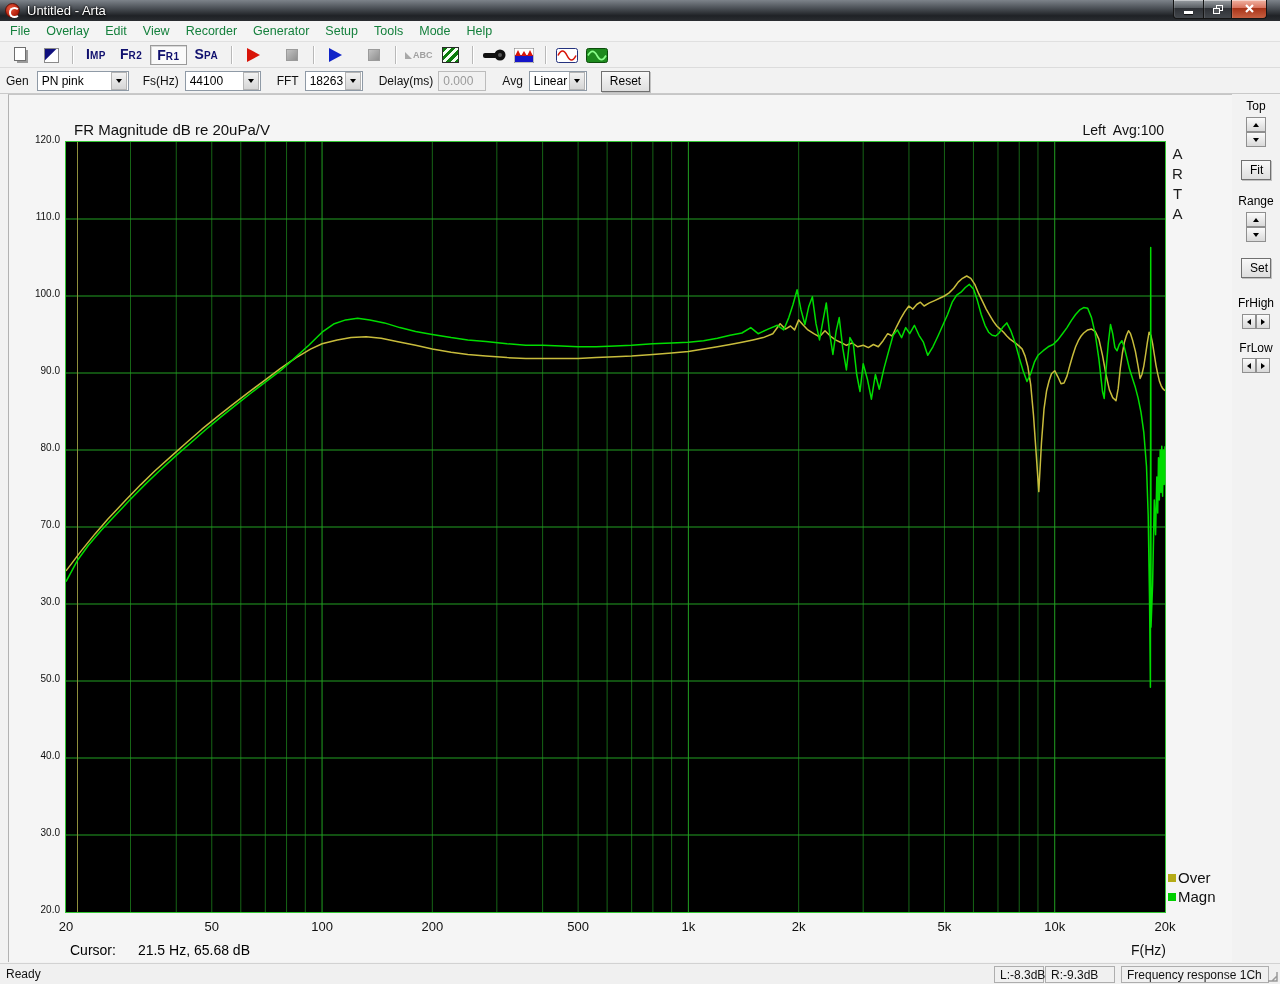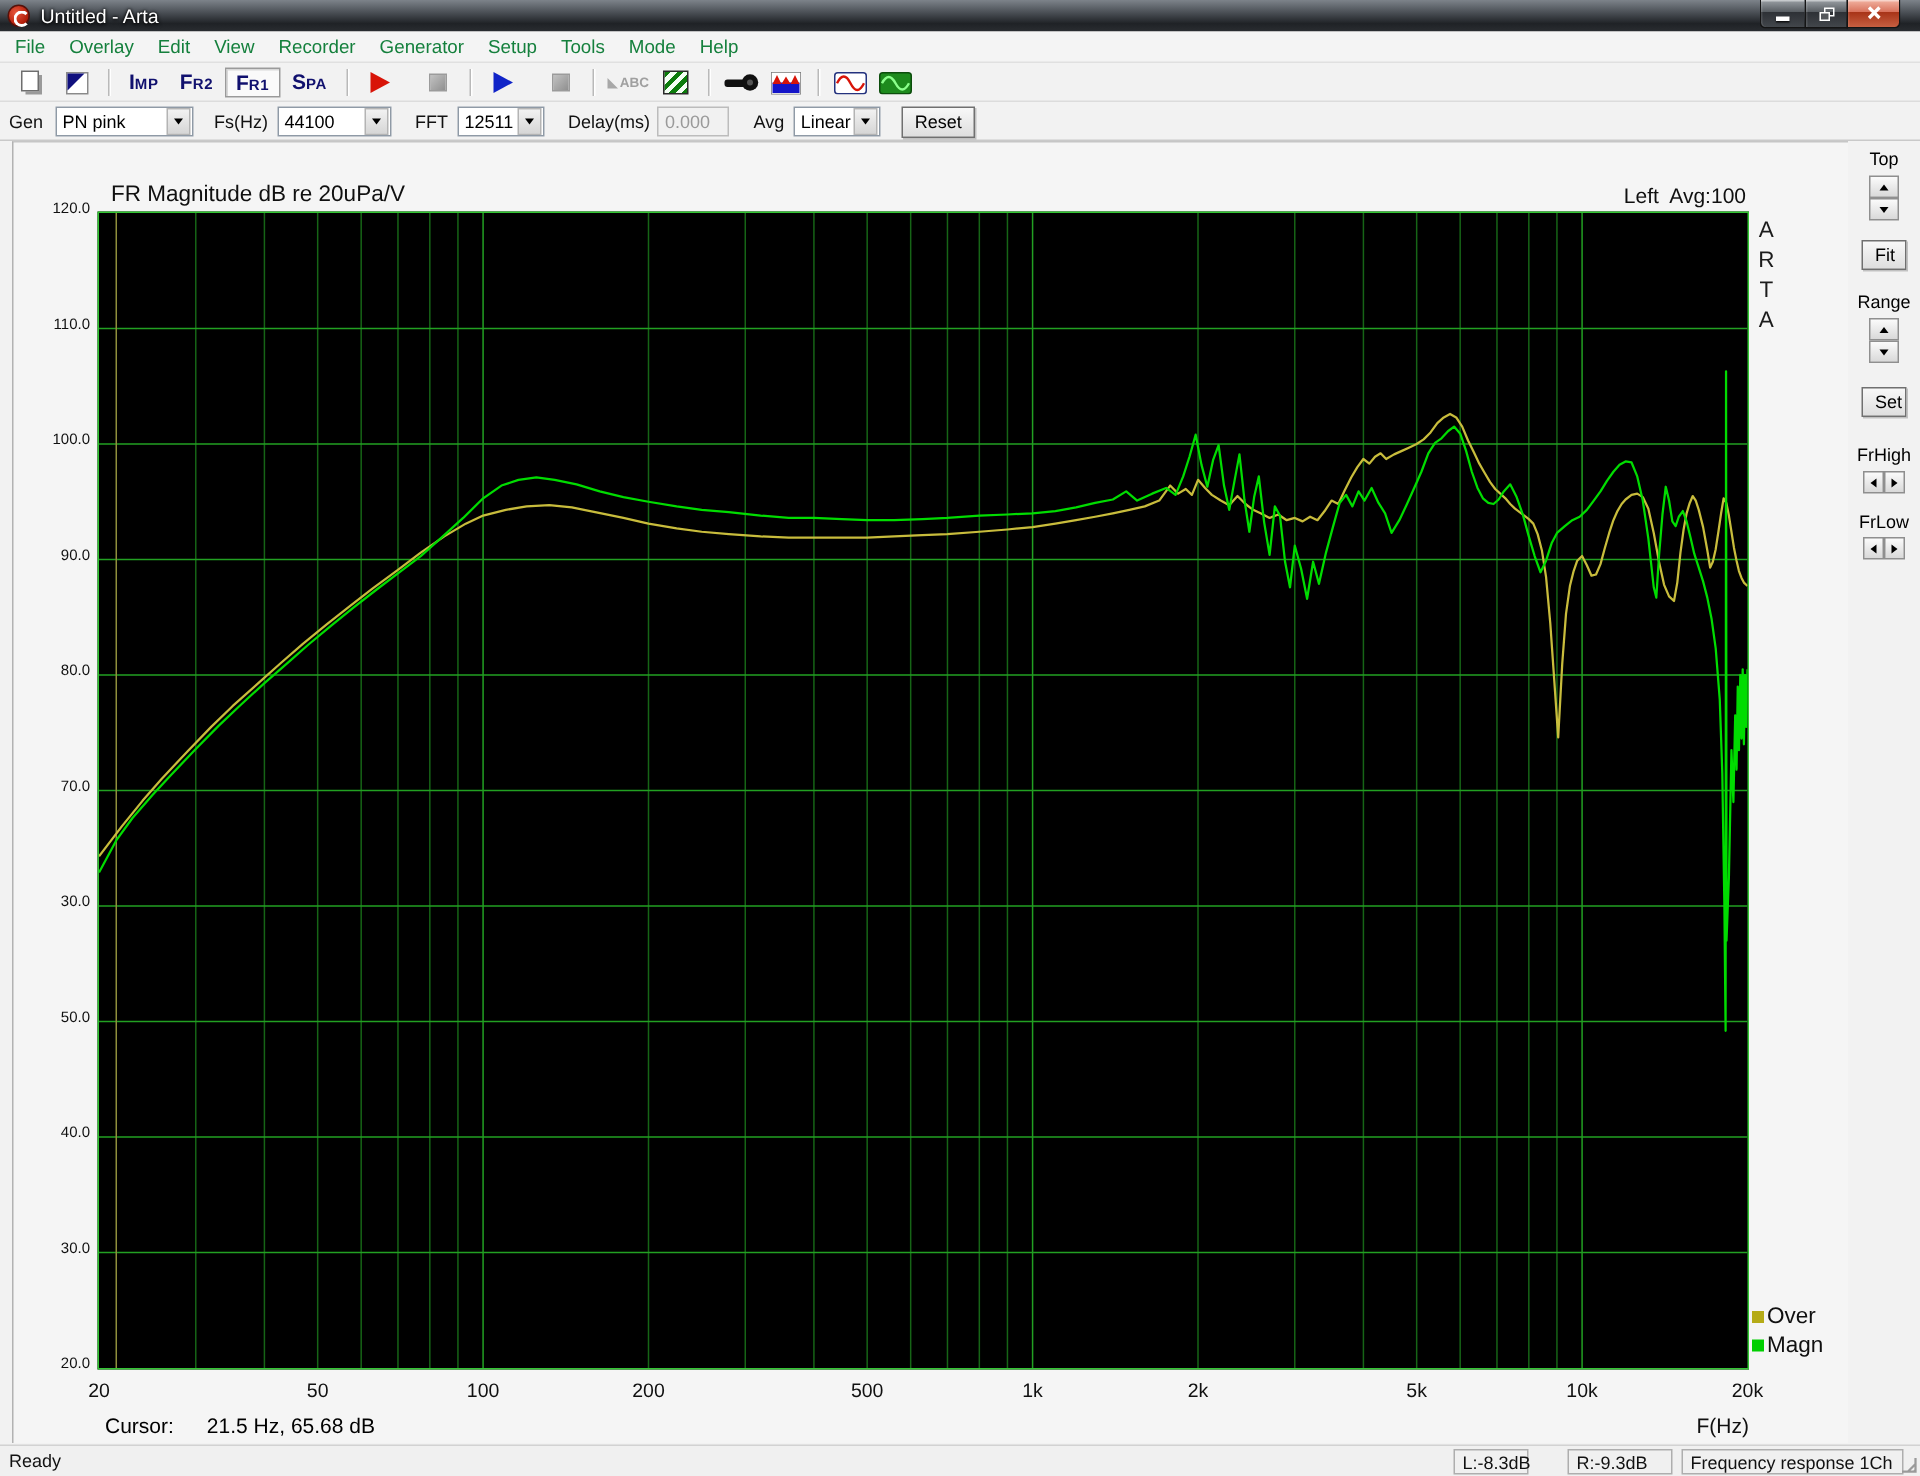--- a/index.html
+++ b/index.html
@@ -249,21 +249,21 @@
     </div>
     <span class="tb-label" style="margin-left:14px">Fs(Hz)</span>
     <div class="combo" style="width:76px; margin-left:6px">
       <span class="combo-text">44100</span>
       <span class="combo-btn">
           <span class="arr-down"></span>
         </span>
     </div>
     <span class="tb-label" style="margin-left:16px">FFT</span>
     <div class="combo" style="width:58px; margin-left:6px">
-      <span class="combo-text">12511</span>
+      <span class="combo-text">18263</span>
       <span class="combo-btn">
           <span class="arr-down"></span>
         </span>
     </div>
     <span class="tb-label" style="margin-left:16px">Delay(ms)</span>
     <input class="delay-input" style="margin-left: 5px;" disabled="" value="0.000">
     <span class="tb-label" style="margin-left:16px">Avg</span>
     <div class="combo" style="width:58px; margin-left:6px">
       <span class="combo-text">Linear</span>
       <span class="combo-btn">
@@ -395,21 +395,21 @@
           <span class="arr-left"></span>
         </div>
       <div class="sbtn">
           <span class="arr-right"></span>
         </div>
     </div>
   </div>
 
   <div class="statusbar">
     <span class="status-ready">Ready</span>
-    <div class="status-panel" style="left:969px; width:50px">L:-8.3dB</div>
+    <div class="status-panel" style="left:994px; width:50px">L:-8.3dB</div>
     <div class="status-panel" style="left:1045px; width:70px">R:-9.3dB</div>
     <div class="status-panel" style="left:1121px; width:148px">Frequency response 1Ch</div>
     <svg class="grip" width="13" height="13">
       <path d="M11,2 L11,11 L2,11 M11,6 L6,11 M11,10 L10,11" stroke="#9a9a9a" stroke-width="1.5" fill="none"></path>
     </svg>
   </div>
 
 </div>
 
 </body></html>

